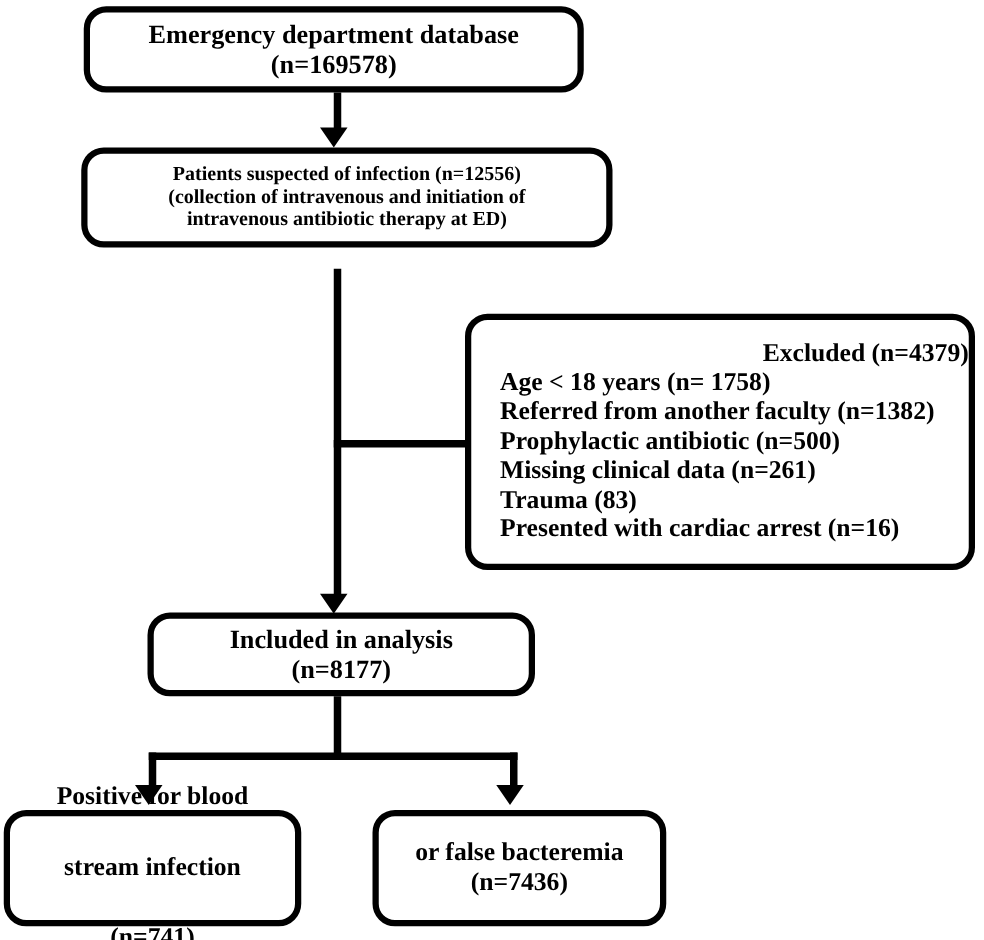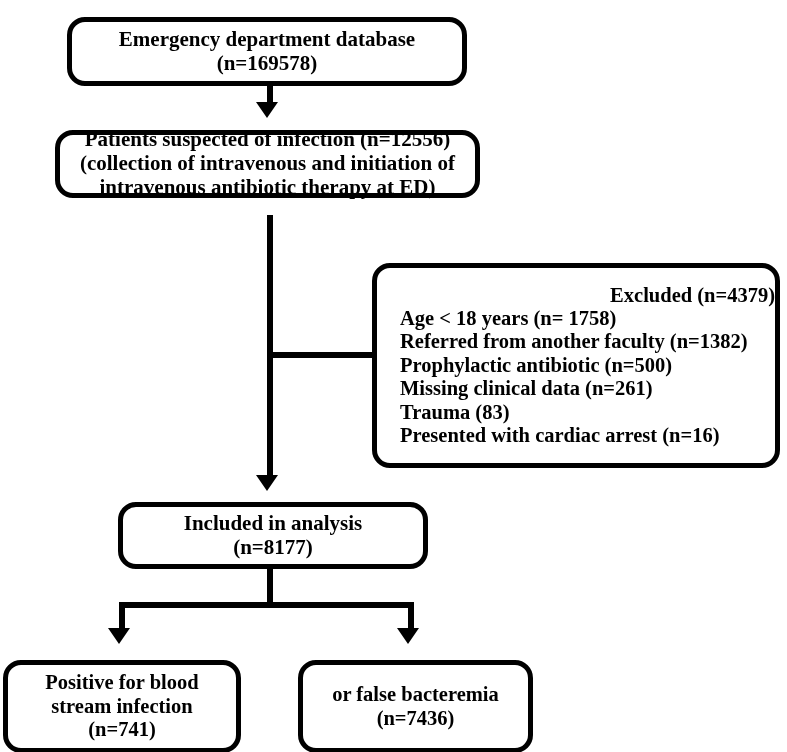--- a/index.html
+++ b/index.html
@@ -23,33 +23,32 @@
     background: #ffffff;
     display: flex;
     flex-direction: column;
     align-items: center;
     justify-content: center;
     color: #000000;
     font-weight: bold;
     line-height: 1.14;
     text-align: center;
     z-index: 2;
-    margin-top: 12px;
   }
   .node .line {
     display: block;
     white-space: nowrap;
   }
   
   #node-db        { left: 67px;  top: 5px;   width: 400px; height: 69px;  font-size: 21px; }
-  #node-suspected { left: 55px;  top: 118px; width: 425px; height: 68px;  font-size: 21px; }
+  #node-suspected { left: 65px;  top: 118px; width: 425px; height: 80px;  font-size: 16px; }
   #node-excluded  { left: 372px; top: 251px; width: 408px; height: 205px; font-size: 20.5px;
                     align-items: flex-start; padding-left: 23px; }
   #node-included  { left: 118px; top: 490px; width: 310px; height: 67px;  font-size: 21px; }
-  #node-positive  { left: 3px;   top: 648px; width: 238px; height: 93px;  font-size: 20.5px; }
+  #node-positive  { left: 3px;   top: 648px; width: 238px; height: 93px;  font-size: 20.5px; gap: 33px; }
   #node-negative  { left: 298px; top: 648px; width: 235px; height: 93px;  font-size: 20.5px; }
 
   #node-excluded .line.centered { width: 100%; text-align: right; }
 
   
   .conn {
     position: absolute;
     background: #000000;
     z-index: 1;
   }

